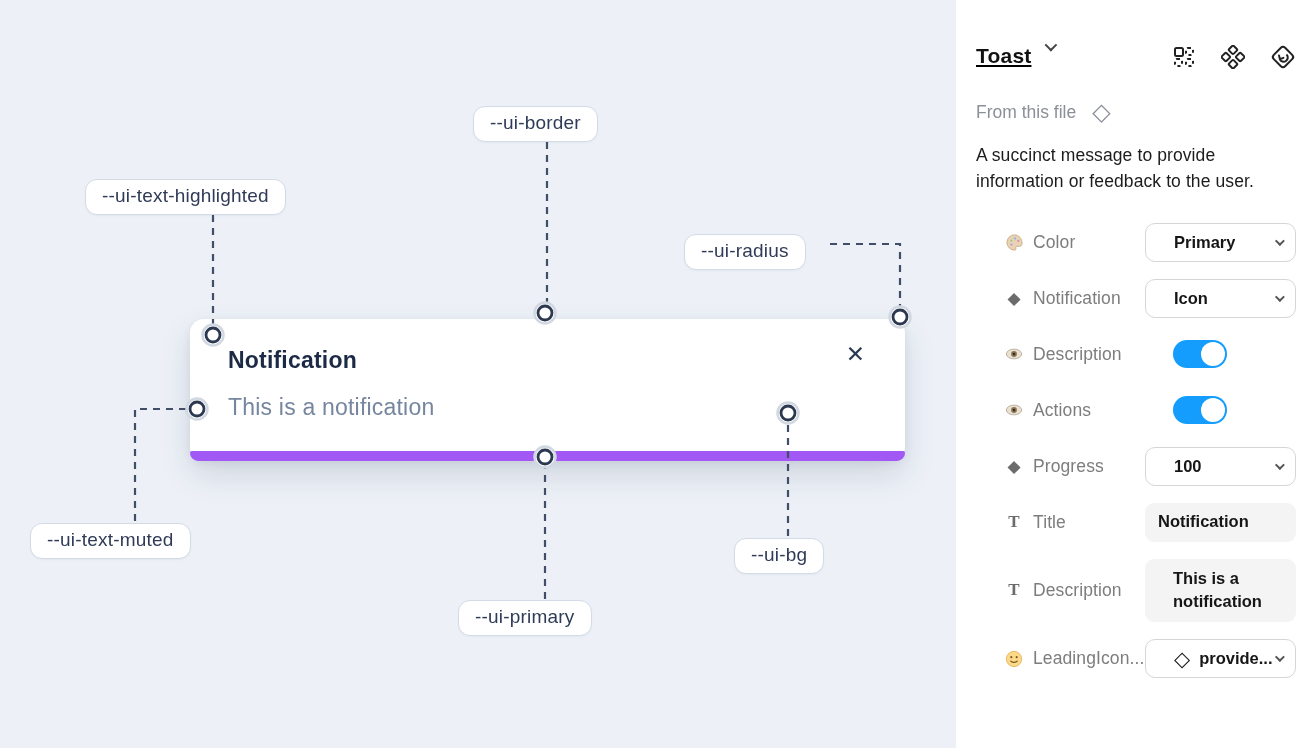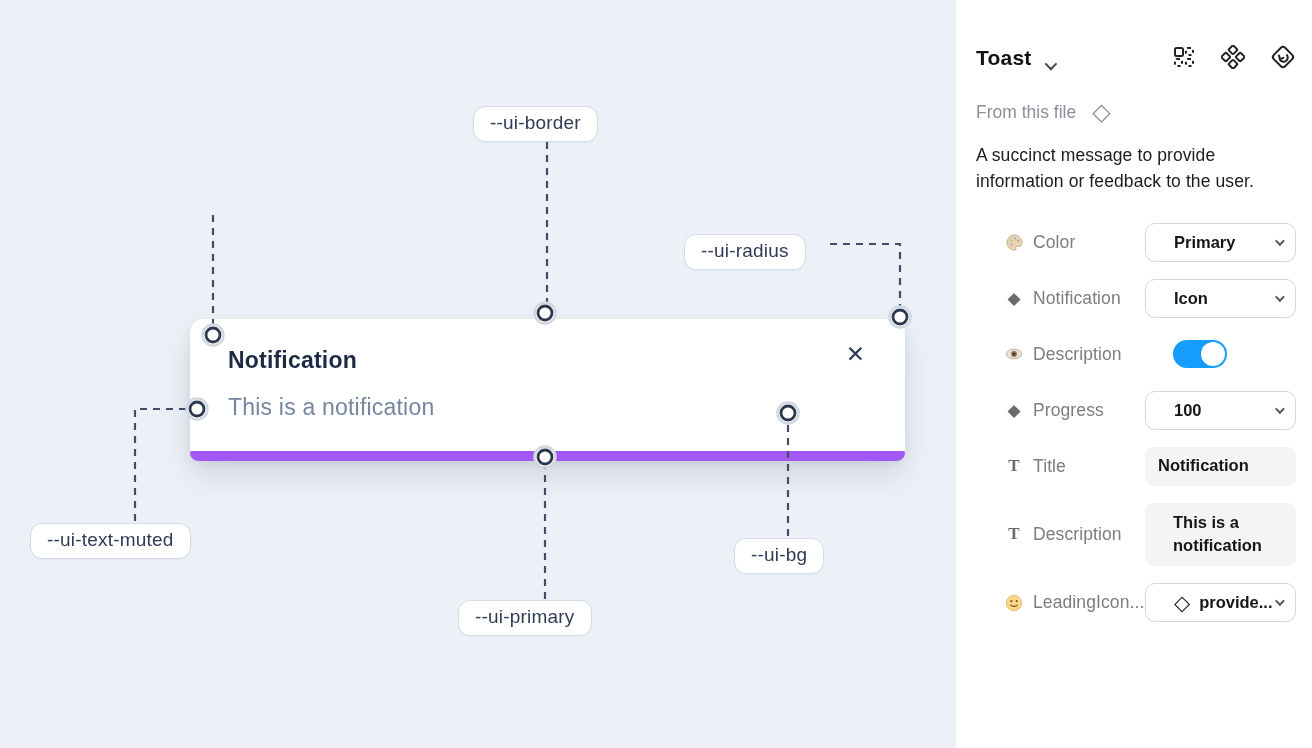--- a/index.html
+++ b/index.html
@@ -31,21 +31,21 @@
   .toast-title { position:absolute; left:38px; top:28px; font-size:23px; font-weight:600; color:#1c2a46; letter-spacing:.2px; }
   .toast-desc  { position:absolute; left:38px; top:75px; font-size:23px; font-weight:400; color:#76869f; letter-spacing:.2px; }
   .toast-close { position:absolute; right:40px; top:24px; font-size:23px; font-weight:700; color:#2c3a55; cursor:pointer; line-height:1; }
   .toast-progress {
     position:absolute; left:0; right:0; bottom:0; height:10px;
     background:#a158f5; border-radius:3px 3px 13px 13px;
   }
 
   
   .panel { width:356px; height:748px; background:#fff; padding:44px 16px 0 20px; flex:0 0 auto; }
-  .panel-header { display:flex; align-items:flex-end; }
+  .panel-header { display:flex; align-items:flex-start;text-decoration:underline; }
   .panel-title { font-size:21px; font-weight:700; color:#121212; letter-spacing:.2px; }
   .chev { display:inline-block; width:9px; height:9px; border-right:2px solid #444; border-bottom:2px solid #444; transform:rotate(45deg) translateY(-2px); }
   .panel-title-chev { margin-left:14px; margin-top:-2px; }
   .hdr-icons { margin-left:auto; display:flex; align-items:center; gap:25px; }
   .hdr-icons svg { display:block; cursor:pointer; }
 
   .from-file { display:flex; align-items:center; margin-top:30px; color:#8a8f98; font-size:17.5px; }
   .from-file .dia-outline { margin-left:16px; font-size:24px; color:#8a8f98; line-height:1; }
 
   .panel-desc { margin-top:18px; font-size:17.5px; line-height:1.5; color:#1c1c1c; letter-spacing:.1px; }
@@ -82,20 +82,21 @@
 <div class="canvas">
 
   <div class="toast">
     <div class="toast-title">Notification</div>
     <div class="toast-desc">This is a notification</div>
     <div class="toast-close">✕</div>
     <div class="toast-progress"></div>
   </div>
 
   <div class="pill pill-border">--ui-border</div>
+  <div class="pill pill-highlighted">--ui-text-highlighted</div>
   <div class="pill pill-radius">--ui-radius</div>
   <div class="pill pill-muted">--ui-text-muted</div>
   <div class="pill pill-primary">--ui-primary</div>
   <div class="pill pill-bg">--ui-bg</div>
 
   <svg class="overlay" width="956" height="748" viewBox="0 0 956 748">
     <g fill="none" stroke="#414e68" stroke-width="2.2" stroke-dasharray="7 6">
       <path d="M547 142 V302"></path>
       <path d="M213 215 V324"></path>
       <path d="M830 244 H900 V306"></path>
@@ -202,20 +203,35 @@
           </svg>
       </span>
       <span class="plabel">Description</span>
       <div class="ctrl">
         <div class="toggle on">
             <div class="knob"></div>
           </div>
       </div>
     </div>
 
+    <div class="prow">
+      <span class="picon">
+        <svg width="18" height="18" viewBox="0 0 20 20">
+            <ellipse cx="10" cy="10" rx="8.5" ry="5.4" fill="#e8e0d2" stroke="#b9ad97" stroke-width="1"></ellipse>
+            <circle cx="10" cy="10" r="3.2" fill="#8a7450"></circle>
+            <circle cx="10" cy="10" r="1.5" fill="#3a3020"></circle>
+          </svg>
+      </span>
+      <span class="plabel">Actions</span>
+      <div class="ctrl">
+        <div class="toggle on">
+            <div class="knob"></div>
+          </div>
+      </div>
+    </div>
 
     <div class="prow">
       <span class="picon glyph-dia">◆</span>
       <span class="plabel">Progress</span>
       <div class="ctrl select">
         <span class="sel-val">100</span>
         <span class="chev"></span>
       </div>
     </div>
 

